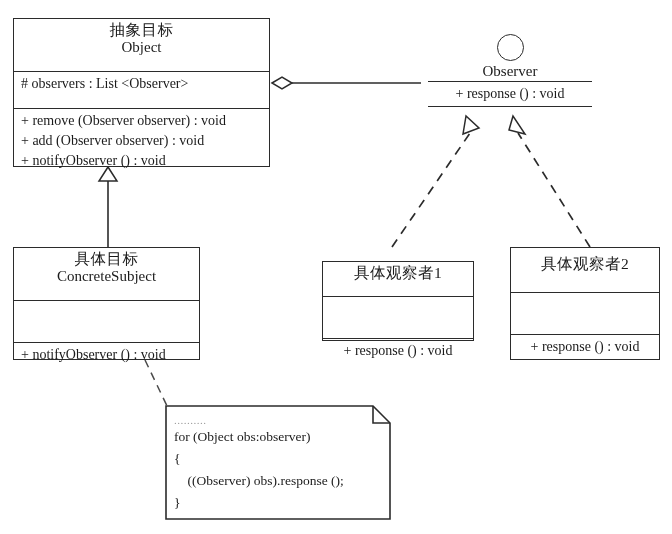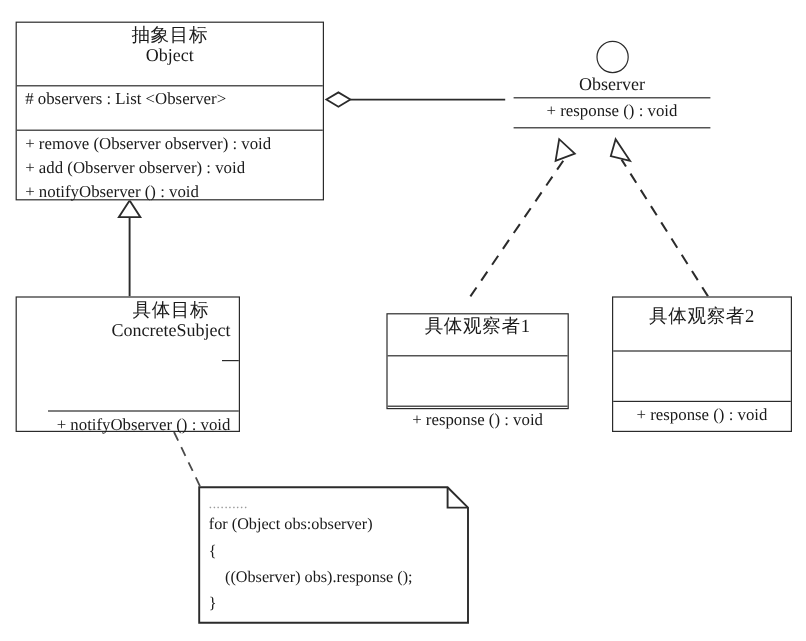--- a/index.html
+++ b/index.html
@@ -186,21 +186,21 @@
   </div>
 
   <div id="observer-interface">
     <div id="observer-circle"></div>
     <div id="observer-name">Observer</div>
     <div class="iface-rule"></div>
     <div id="observer-op">+ response () : void</div>
     <div class="iface-rule"></div>
   </div>
 
-  <div class="uml-box" id="concrete-subject-box" style="left:13px; top:247px; width:187px; height:113px;align-items:flex-end;">
+  <div class="uml-box" id="concrete-subject-box" style="left:13px; top:247px; width:187px; height:113px;">
     <div class="compartment cls-title" style="height:49px;">
       <div class="cls-cn">具体目标</div>
       <div class="cls-en">ConcreteSubject</div>
     </div>
     <div class="compartment empty-compartment" style="height:34px;"></div>
     <div class="compartment" style="flex:1;">
       <div class="member">+ notifyObserver () : void</div>
     </div>
   </div>
 

